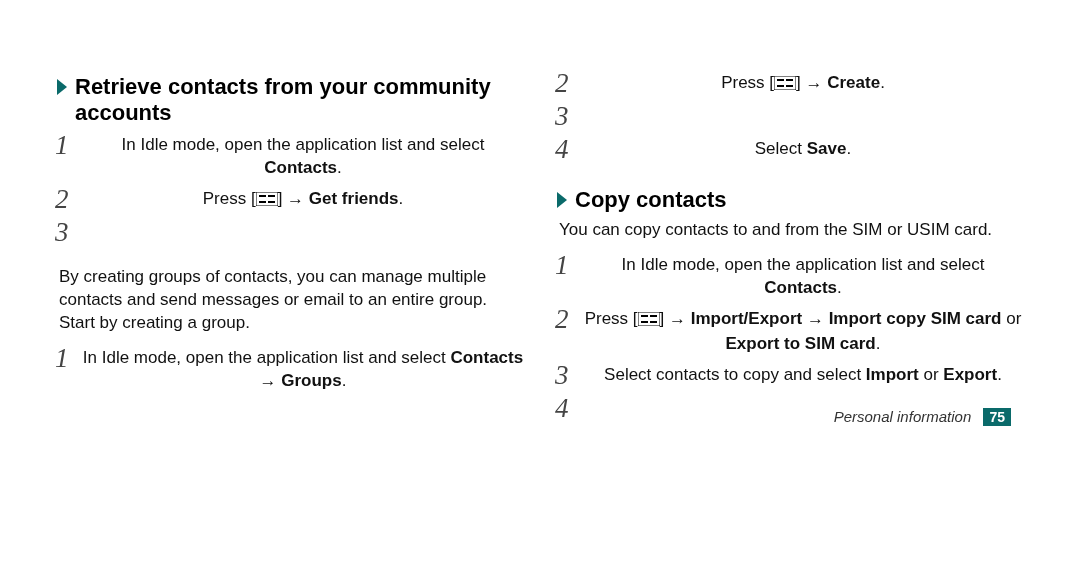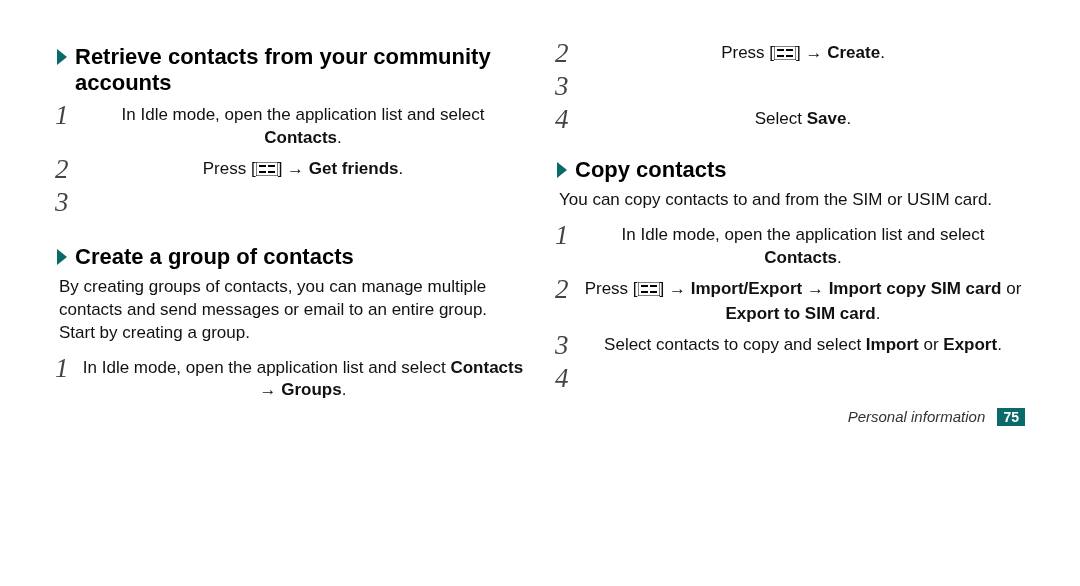--- a/index.html
+++ b/index.html
@@ -9,21 +9,21 @@
     height: 586px;
     background: #ffffff;
     font-family: "Segoe UI", "Helvetica Neue", Arial, sans-serif;
     color: #111;
   }
   .page {
     position: relative;
     width: 1080px;
     height: 448px;
     box-sizing: border-box;
-    padding: 36px 55px 0 55px;
+    padding: 66px 55px 0 55px;
     display: flex;
     column-gap: 30px;
   }
   .col {
     flex: 1 1 0;
     display: flex;
     flex-direction: column;
   }
   .sec-head {
     display: flex;
@@ -75,21 +75,21 @@
   }
   .menu-icon {
     display: inline-block;
     vertical-align: -2px;
   }
   .menu-icon svg {
     display: inline-block;
   }
   .footer {
     position: absolute;
-    right: 55px;
+    right: 69px;
     bottom: 22px;
     font-size: 15px;
   }
   .footer .ft {
     font-style: italic;
     color: #333;
     margin-right: 8px;
   }
   .footer .pg {
     display: inline-block;
@@ -137,28 +137,20 @@
             </svg></span><span>] → </span><b>Get friends</b><span>.</span>
       </span>
     </div>
 
     <div class="step">
       <span class="num">3</span>
     </div>
 
     <div style="height:14px"></div>
 
-    <div class="sec-head">
-      <span class="chev">
-        <svg width="14" height="20" viewBox="0 0 14 20">
-            <polygon points="2,2 12,10 2,18" fill="#0a6a6a"></polygon>
-          </svg>
-      </span>
-      <span class="t">Create a group of contacts</span>
-    </div>
 
     <div class="body-text">By creating groups of contacts, you can manage multiple contacts and send messages or email to an entire group. Start by creating a group.</div>
 
     <div class="step">
       <span class="num">1</span>
       <span class="txt">
         <span>In Idle mode, open the application list and select </span><b>Contacts</b><span> → </span><b>Groups</b><span>.</span>
       </span>
     </div>
 

